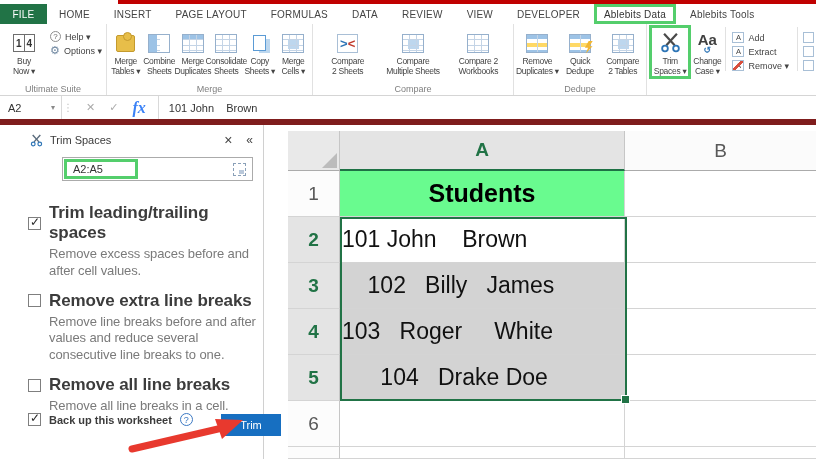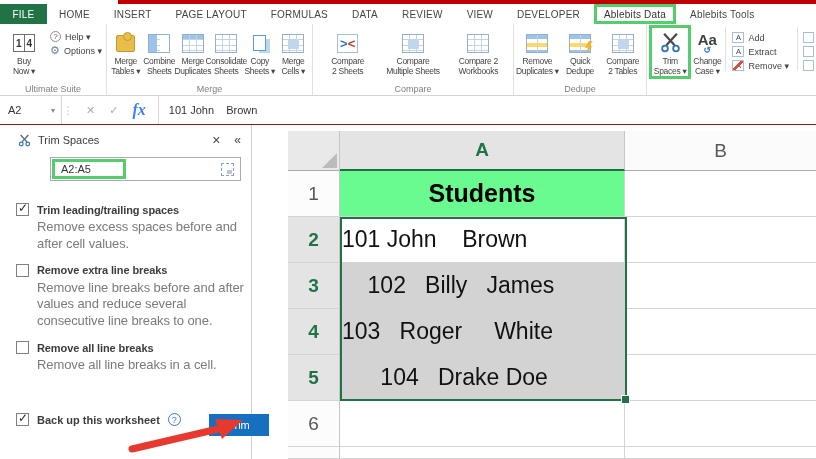--- a/index.html
+++ b/index.html
@@ -58,45 +58,45 @@
   .smini { display:flex; align-items:center; gap:4px; font-size:9px; color:#444; white-space:nowrap; }
   .qic { width:11px; height:11px; border-radius:50%; border:1px solid #8E8E8E; color:#666; font-size:8px; display:flex; align-items:center; justify-content:center; }
   .gear { font-size:11px; color:#6F87A0; line-height:11px; }
   .txtsm { display:flex; flex-direction:column; gap:3px; padding:5px 4px 0 6px; border-left:1px solid #E1E1E1; margin-left:2px; }
   .mini { width:12px; height:11px; border:1px solid #A8BFD6; font-size:7.5px; color:#444; display:flex; align-items:center; justify-content:center; background:#fff; position:relative; flex:none; }
   .mini.rm::after { content:""; position:absolute; inset:0; background:linear-gradient(135deg, transparent 42%, #D94F3D 42% 58%, transparent 58%); }
   .edgeicons { display:flex; flex-direction:column; gap:3px; padding:5px 0 0 5px; border-left:1px solid #E1E1E1; margin-left:4px; }
   .edgeicons .mini { width:11px; }
 
   
-  .fbar { position:absolute; left:0; top:96px; right:0; height:29px; background:#fff; border-bottom:1px solid #7f1d1d; display:flex; align-items:stretch; }
+  .fbar { position:absolute; left:0; top:96px; right:0; height:29px; background:#fff; border-bottom:6px solid #7f1d1d; display:flex; align-items:stretch; }
   .namebox { width:62px; border-right:1px solid #D9D9D9; display:flex; align-items:center; padding:0 6px 0 8px; font-size:11px; color:#333; }
   .namebox .dd { margin-left:auto; font-size:8px; color:#8A8A8A; }
   .fdots { width:12px; display:flex; align-items:center; justify-content:center; color:#C0C0C0; font-size:10px; }
   .fbtns { display:flex; align-items:center; gap:14px; padding:0 12px; border-right:1px solid #D9D9D9; }
   .fx-cancel,.fx-enter { color:#ABABAB; font-size:11px; }
   .fx-fx { font-family:"Liberation Serif", serif; font-style:italic; font-weight:bold; color:#3b82f6; font-size:16px; }
   .fval { display:flex; align-items:center; padding-left:10px; font-size:11px; color:#333; white-space:pre; }
 
   
-  .panel { position:absolute; left:4px; top:125px; width:248px; bottom:0; background:#fff; border-right:1px solid #D0D0D0; }
+  .panel { position:absolute; left:16px; top:125px; width:248px; bottom:0; background:#fff; border-right:1px solid #D0D0D0; }
   .phead { position:absolute; top:7px; left:14px; right:10px; height:16px; display:flex; align-items:center; }
   .ptitle { font-size:11px; color:#3B3B3B; margin-left:7px; }
   .pclose { margin-left:auto; font-size:14px; color:#444; line-height:12px; }
   .pcollapse { margin-left:14px; font-size:12px; color:#444; }
   .prange { position:absolute; top:32px; left:10px; right:10px; height:24px; border:1px solid #ABABAB; background:#fff; display:flex; align-items:center;margin-left:36px; }
   .rhl { position:absolute; left:1px; top:1px; width:74px; height:20px; border:3px solid #54CE6C; display:flex; align-items:center; padding-left:6px; font-size:11px; color:#333; }
   .rpick { position:absolute; right:6px; top:5px; width:13px; height:13px; border:1px dashed #8AA0B8; background:#fff; }
   .rpick::after { content:""; position:absolute; right:1px; bottom:1px; width:5px; height:4px; background:#B9C8DA; }
   .popts { position:absolute; top:78px; left:12px; right:6px; }
   .opt { margin-bottom:11.5px; }
   .optline { display:flex; align-items:center; gap:8px; }
   .cb { width:13px; height:13px; border:1px solid #7F7F7F; background:#fff; position:relative; flex:none; }
   .cb.on::after { content:"✓"; position:absolute; left:1px; top:-3px; font-size:12px; color:#2B2B2B; }
-  .optlabel { font-size:11px; font-weight:600; color:#3C3C3C; letter-spacing:-.1px; }
+  .optlabel { font-size:17px; font-weight:600; color:#3C3C3C; letter-spacing:-.1px; }
   .optdesc { margin:3px 0 0 21px; font-size:13px; color:#7A7A7A; line-height:1.28; letter-spacing:-.1px; }
   .backup { position:absolute; top:288px; left:12px; display:flex; align-items:center; gap:8px; }
   .bulabel { font-size:11px; font-weight:600; color:#3C3C3C; }
   .help { width:13px; height:13px; border-radius:50%; border:1px solid #3B78C3; color:#3B78C3; font-size:9px; display:flex; align-items:center; justify-content:center; }
   .trimbtn { position:absolute; top:289px; left:205px; width:60px; height:22px; background:#176FC1; color:#fff; font-size:11px; border:none; display:flex; align-items:center; justify-content:center; }
   .arrow { position:absolute; left:118px; top:413px; width:135px; height:42px; z-index:5; pointer-events:none; }
 
   
   .wsheet { position:absolute; left:288px; top:125px; right:0; bottom:0; background:#fff; }
   .gaprow { height:6px; }

